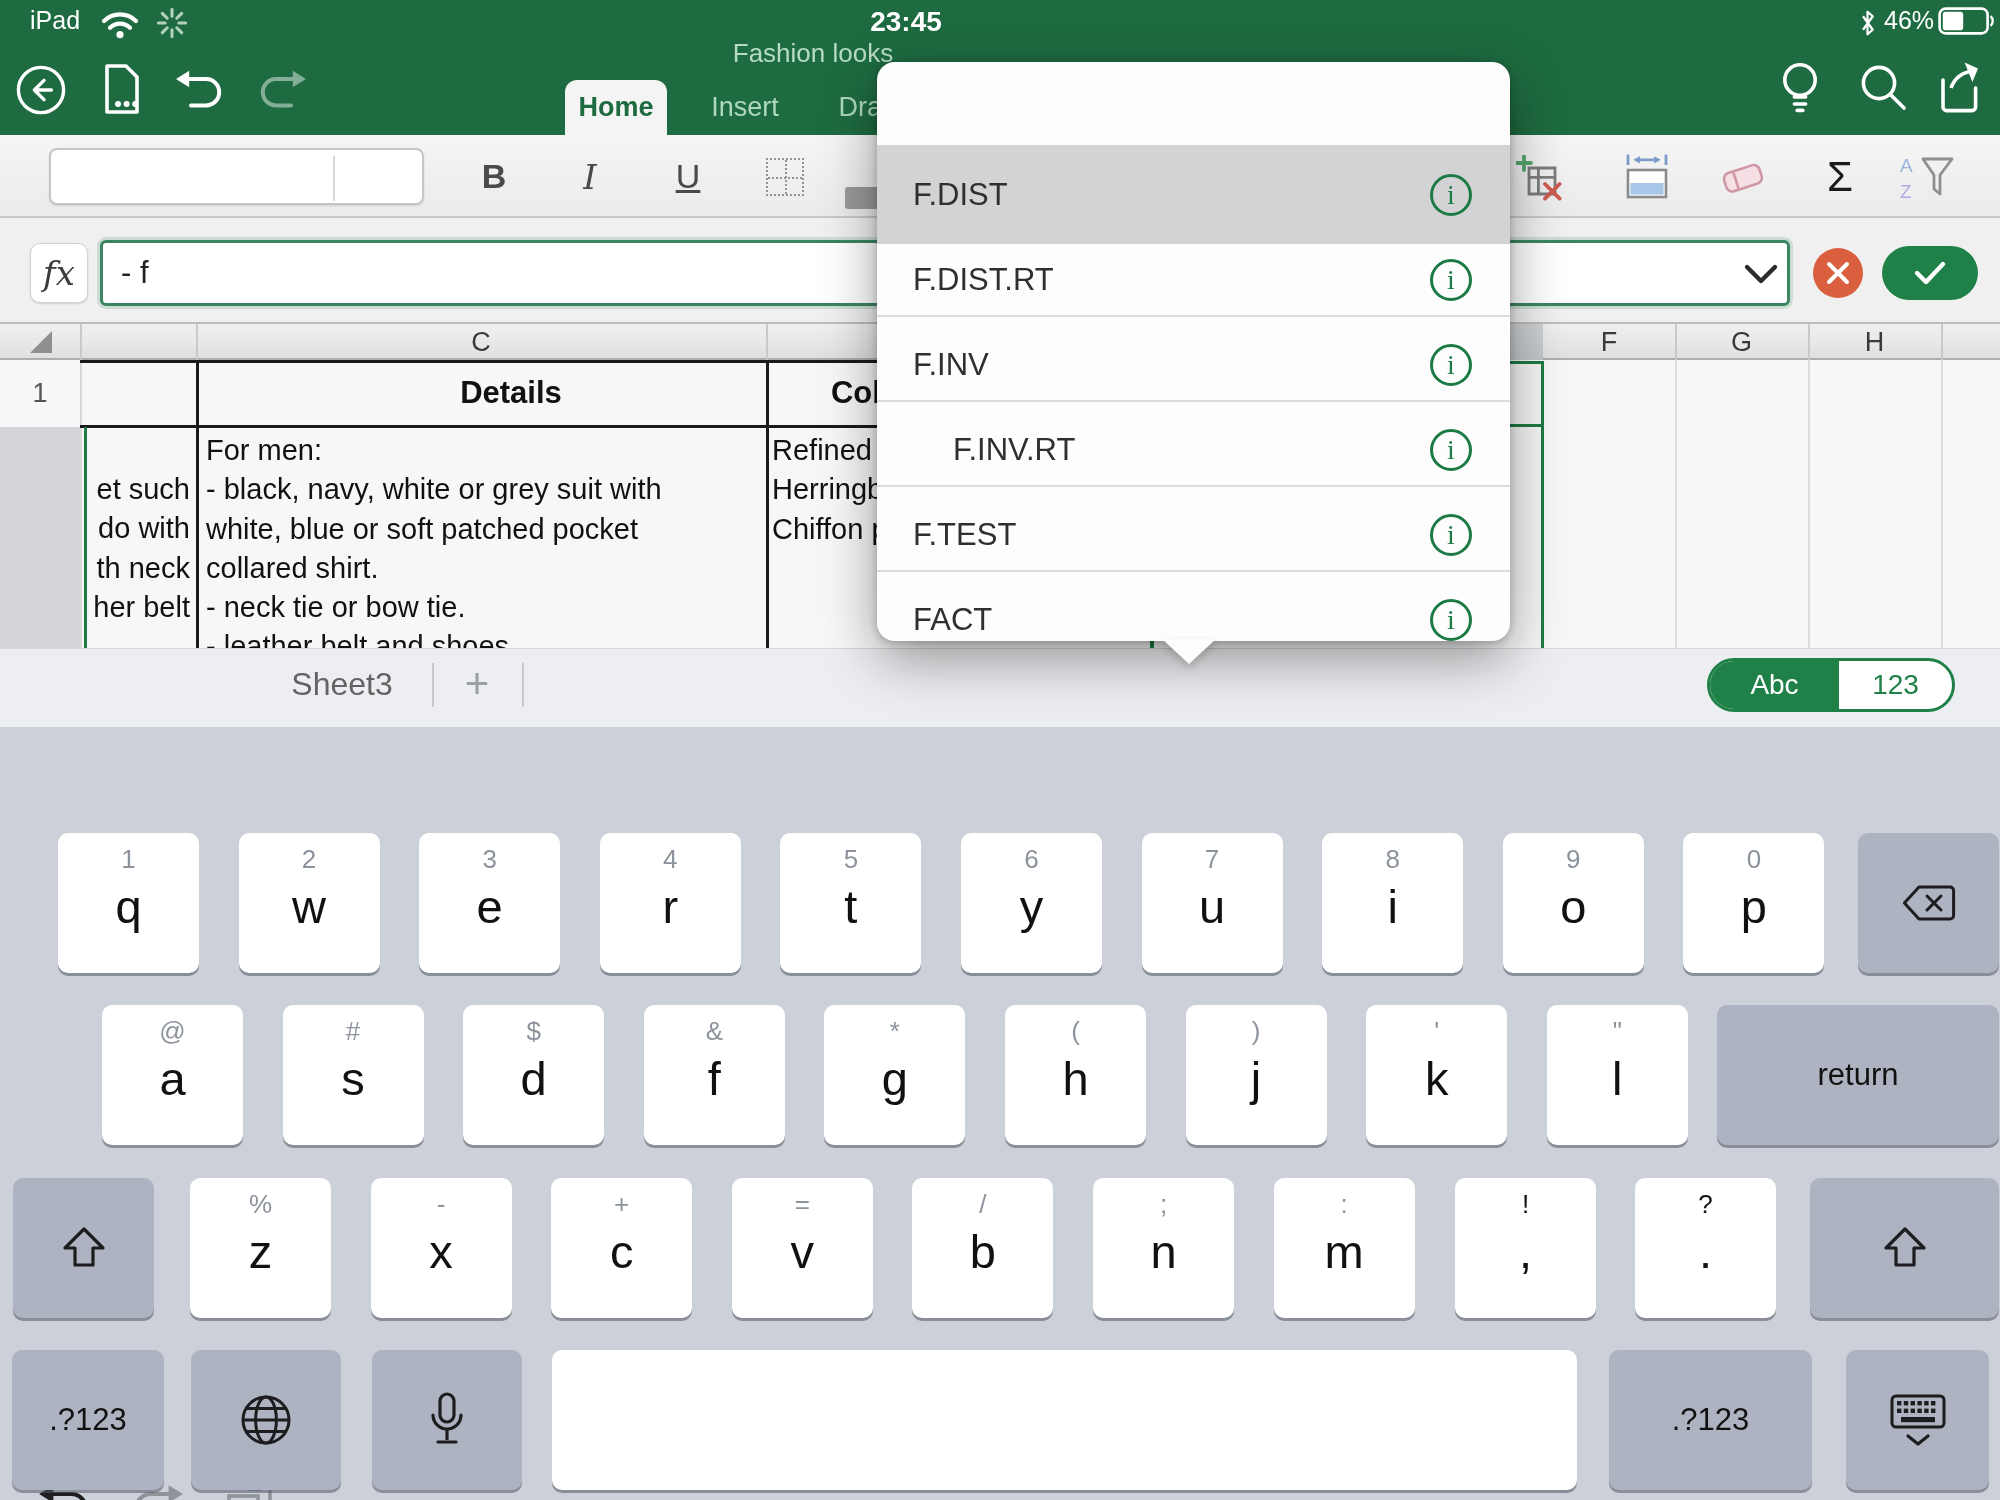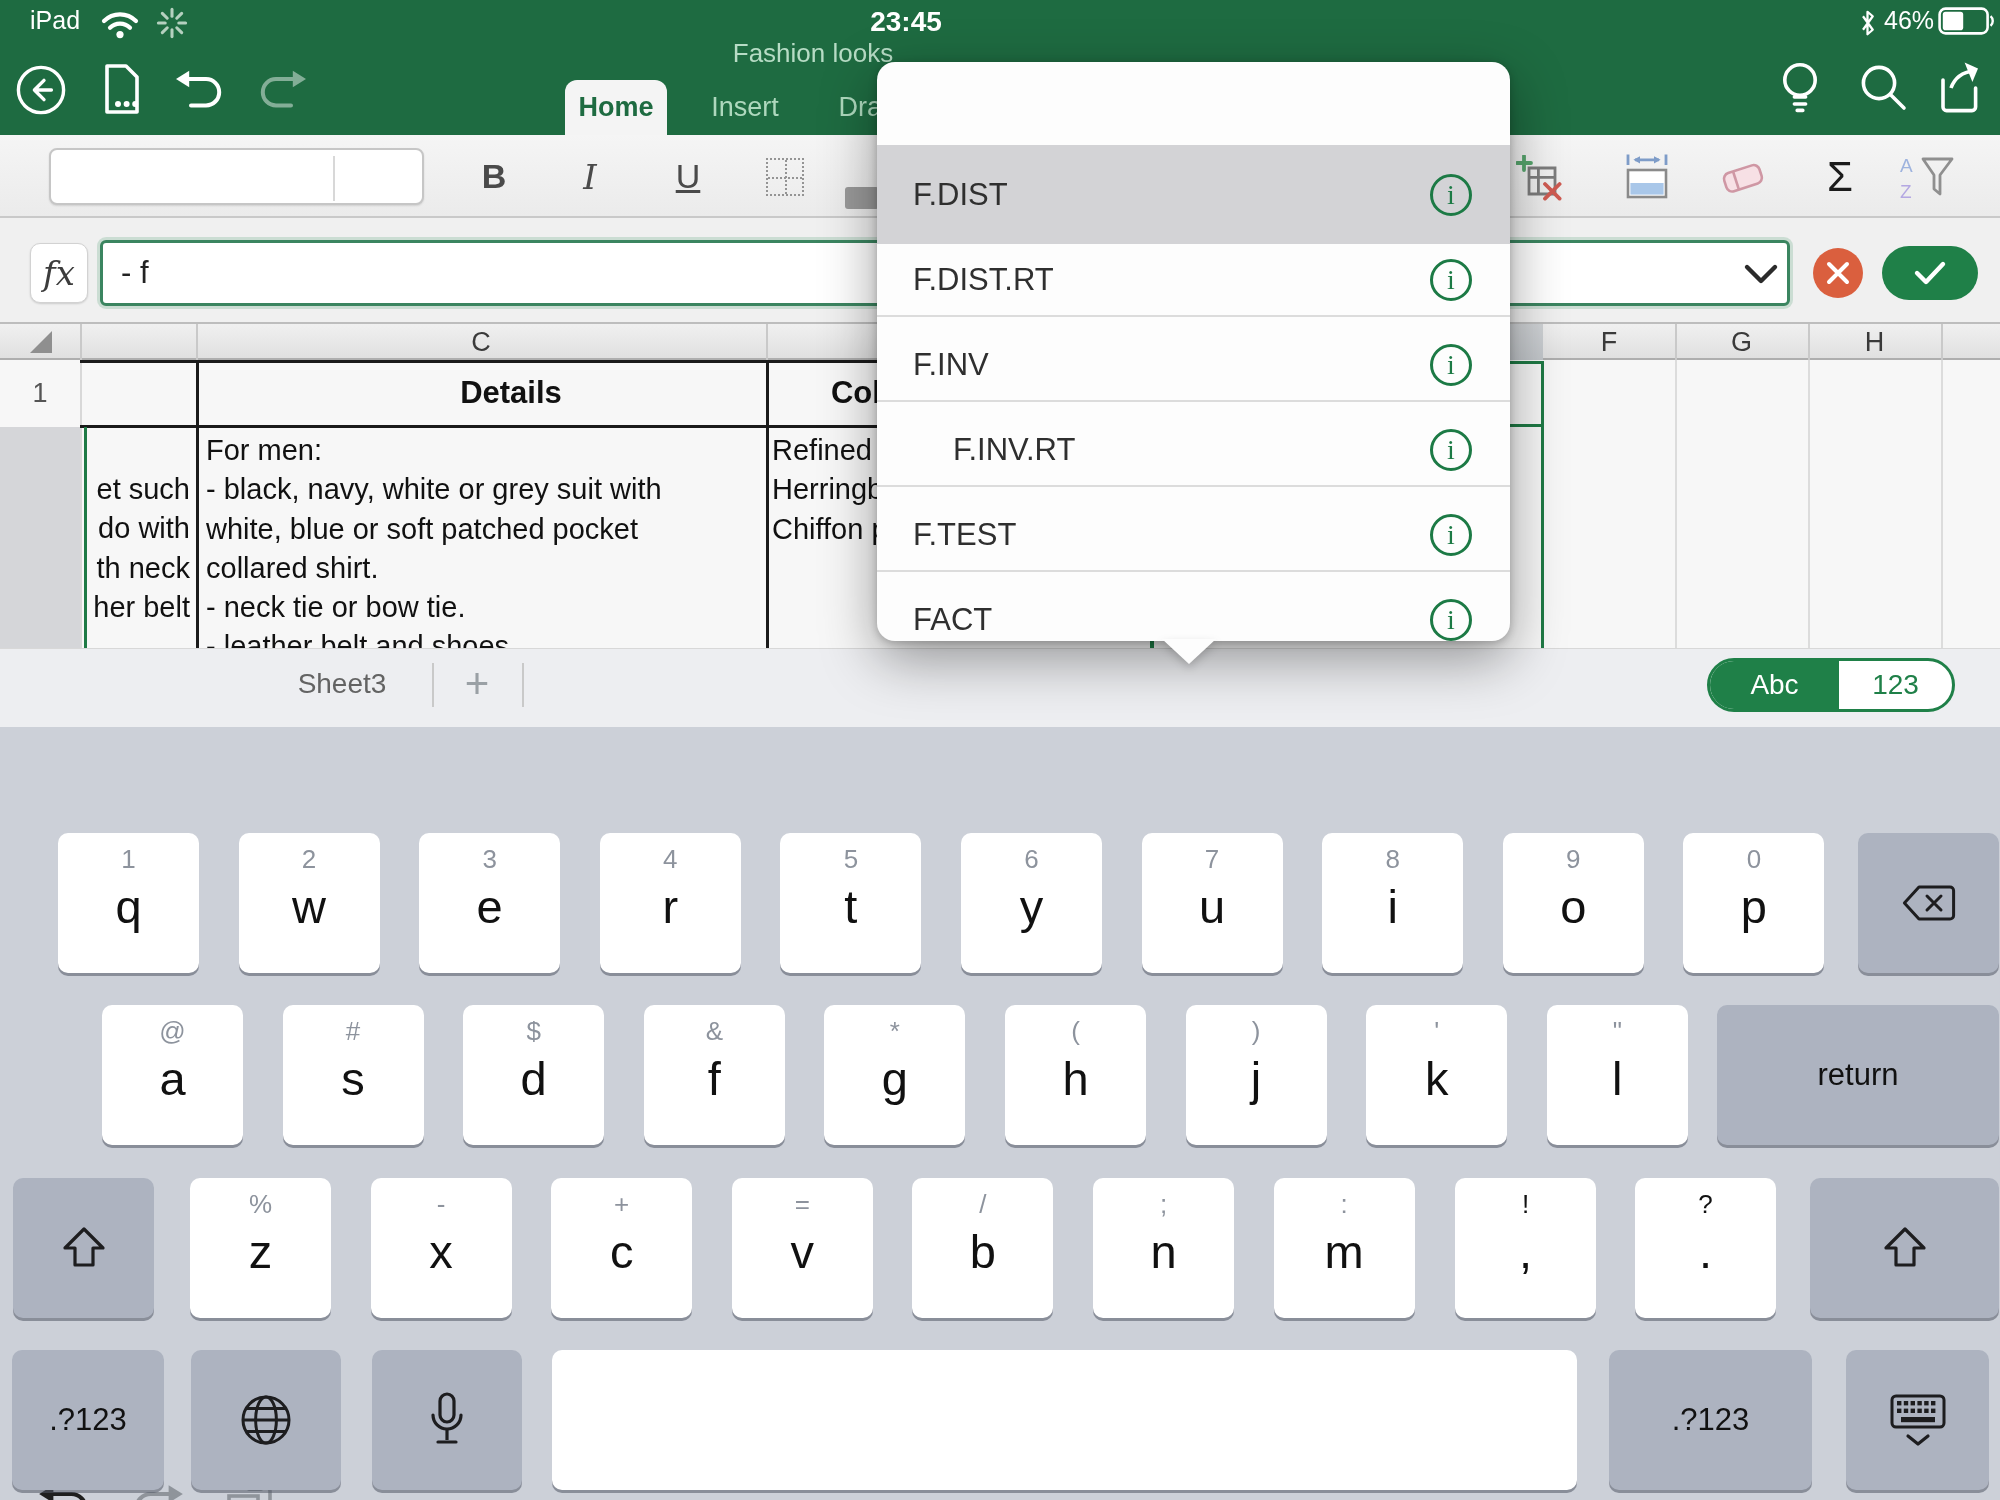--- a/index.html
+++ b/index.html
@@ -67,21 +67,21 @@
            display:flex;align-items:center;justify-content:center;color:#1c7a45;
            font-family:"Liberation Serif",serif;font-size:28px;}
   .callout{position:absolute;left:1162px;top:639px;width:0;height:0;z-index:51;
            border-left:27px solid transparent;border-right:27px solid transparent;border-top:25px solid #fdfdfd;
            filter:drop-shadow(0 4px 4px rgba(0,0,0,.18));}
 
   
   .sheetbar{position:absolute;left:0;top:648px;width:2000px;height:79px;background:#edeef1;border-top:1px solid #d8d8d8;}
   .sheettab-active{position:absolute;background:#fff;border-radius:0 0 14px 14px;box-shadow:0 2px 3px rgba(0,0,0,.10);
                    display:flex;align-items:center;justify-content:center;color:#1f7a45;font-size:28px;font-weight:500;}
-  .sheettab{position:absolute;display:flex;align-items:center;justify-content:center;color:#636363;font-size:28px;}
+  .sheettab{position:absolute;display:flex;align-items:center;justify-content:center;color:#636363;font-size:32px;}
   .sheetdiv{position:absolute;width:2px;background:#c9c9c9;}
   .addsheet{position:absolute;display:flex;align-items:center;justify-content:center;color:#9aa0a5;font-size:42px;font-weight:300;}
   .modetoggle{position:absolute;left:1707px;top:658px;width:248px;height:54px;border:3px solid #1f8048;
               border-radius:29px;overflow:hidden;background:#fff;display:flex;}
   .mode-left{width:129px;height:100%;background:#1f8048;color:#fff;display:flex;align-items:center;justify-content:center;
              font-size:28px;font-weight:500;}
   .mode-right{flex:1;color:#1f8048;display:flex;align-items:center;justify-content:center;font-size:28px;font-weight:500;}
 
   
   .keyboard{position:absolute;left:0;top:727px;width:2000px;height:773px;background:#ccd0d8;}

